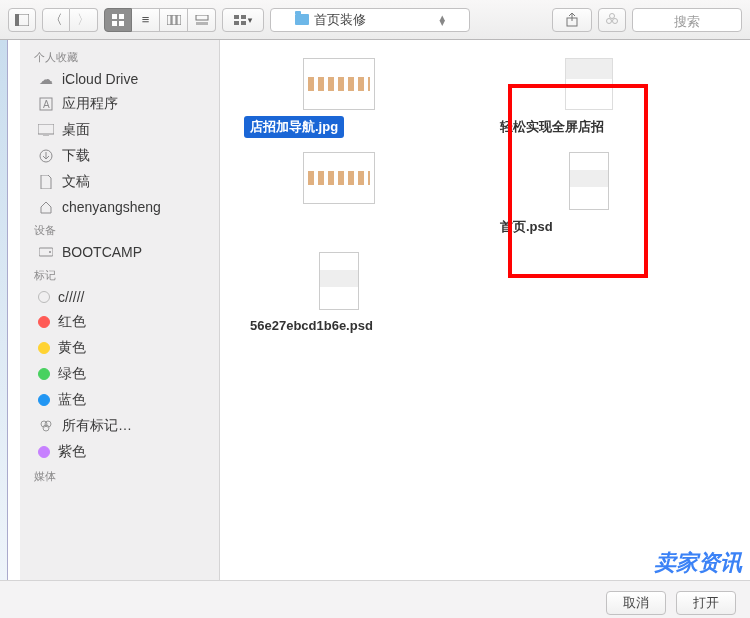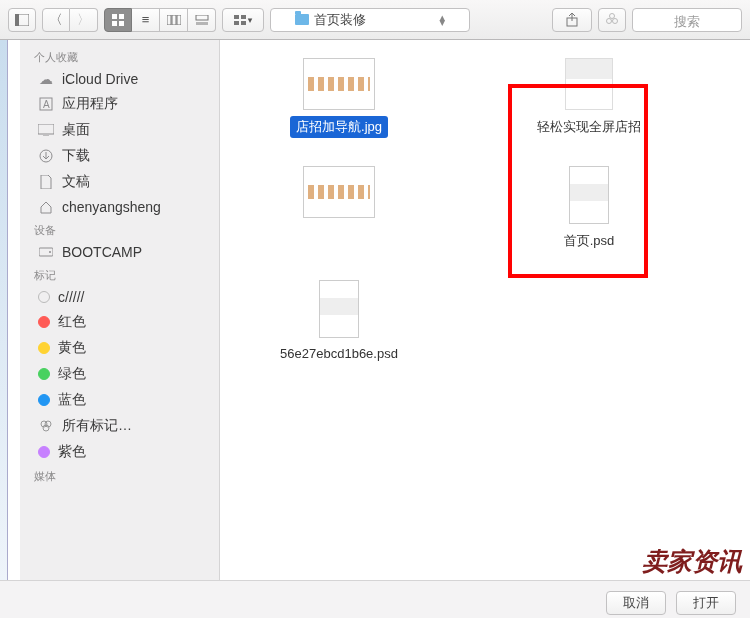--- a/index.html
+++ b/index.html
@@ -23,32 +23,32 @@
 .main { display: flex; height: 540px; }
 .sidebar { width: 200px; background: #f0eff0; border-right: 1px solid #d5d4d5; padding: 6px 0; overflow-y: auto; }
 .sec-h { font-size: 11px; color: #8a898a; padding: 4px 14px 2px; }
 .sb-item { display: flex; align-items: center; gap: 8px; padding: 4px 18px; font-size: 14px; color: #3a3a3a; cursor: default; }
 .sb-ic { width: 16px; height: 16px; display: inline-flex; align-items: center; justify-content: center; color: #8e8d8f; }
 .tag-dot { width: 12px; height: 12px; border-radius: 50%; border: 1.5px solid #bbb; }
 .tag-red{background:#ff5b56;border-color:#ff5b56}.tag-org{background:#ff9f2c;border-color:#ff9f2c}.tag-yel{background:#ffd333;border-color:#ffd333}.tag-grn{background:#49d160;border-color:#49d160}.tag-blu{background:#2196f3;border-color:#2196f3}.tag-pur{background:#c781ff;border-color:#c781ff}
 
 .content { flex: 1; background: #fff; position: relative; padding: 18px 24px; }
 .grid { display: flex; flex-wrap: wrap; gap: 0 60px; }
-.file { width: 190px; text-align: center; margin-bottom: 28px; }
+.file { width: 190px; text-align: left; margin-bottom: 14px; font-weight: bold; }
 .thumb { width: 72px; height: 52px; margin: 0 auto 6px; border: 1px solid #ccc; background: #fff; display: flex; align-items: center; justify-content: center; position: relative; }
 .thumb-wide { width: 62px; height: 14px; background: repeating-linear-gradient(90deg,#e0b080,#e0b080 6px,#fff 6px,#fff 10px); }
 .thumb-tall { width: 40px; height: 58px; border:1px solid #ccc; margin:0 auto 6px; background: linear-gradient(#fff 30%,#eee 30%,#eee 60%,#fff 60%); }
 .fname { font-size: 13px; color: #333; display: inline-block; padding: 2px 6px; border-radius: 3px; }
 .fname.sel { background: #1a66d6; color: #fff; }
 .hl-box { position: absolute; border: 4px solid #ff0202; left: 288px; top: 44px; width: 140px; height: 194px; pointer-events: none; }
 
 .footer { height: 44px; border-top: 1px solid #d5d4d5; background: #f4f3f4; display: flex; align-items: center; justify-content: flex-end; padding: 0 14px; gap: 10px; }
 .f-btn { height: 24px; padding: 0 16px; border: 1px solid #c2c1c2; border-radius: 4px; background: linear-gradient(#fff,#f0f0f0); font-size: 13px; color: #444; }
 
-.wm { position: absolute; right: 8px; bottom: 40px; font-size: 25px; font-weight: 700; font-style: italic; color: #7f1d1d; text-shadow: 1px 1px #fff; margin-left: 37px; }
+.wm { position: absolute; right: 8px; bottom: 40px; font-size: 22px; font-weight: 700; font-style: italic; color: #3b82f6; text-shadow: 1px 1px #fff; margin-left: 37px; }
 
 
 .edge { position:absolute; left:0; top:40px; width:8px; height:540px; background:linear-gradient(#c9ddee,#eef4fa); border-right:1px solid #aac; }
 </style>
 </head>
 <body>
 
 <div class="toolbar">
   <div class="tb-btn">
       <svg width="14" height="12">

